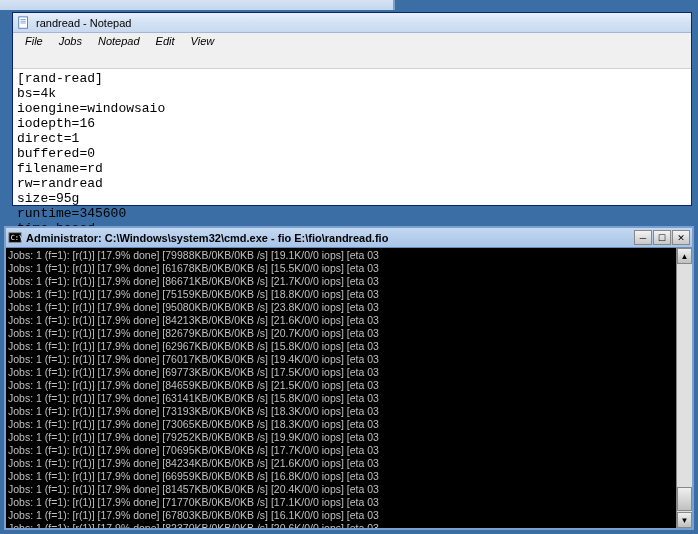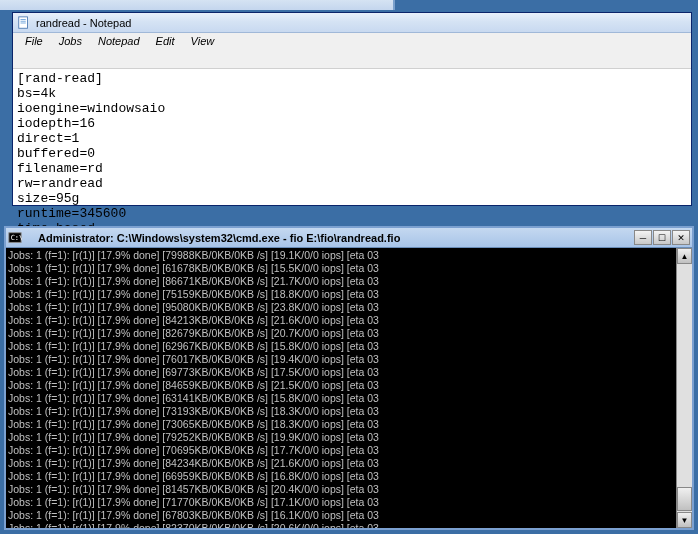--- a/index.html
+++ b/index.html
@@ -81,21 +81,20 @@
   border-bottom: 1px solid #6a8db8;
 }
 .cmd-icon { width:14px; height:14px; }
 .cmd-title-text {
   font-size: 11px;
   font-weight: bold;
   color: #000;
   flex: 1;
   white-space: nowrap;
   overflow: hidden;
-  margin-left: 12px;
 }
 .win-btns { display: flex; gap: 1px; }
 .win-btn {
   width: 18px; height: 15px;
   background: linear-gradient(#f4f4f4,#c8c8c8);
   border: 1px solid #888;
   display: flex; align-items:center; justify-content:center;
   font-size:9px; font-family: Arial;
 }
 .cmd-body {

